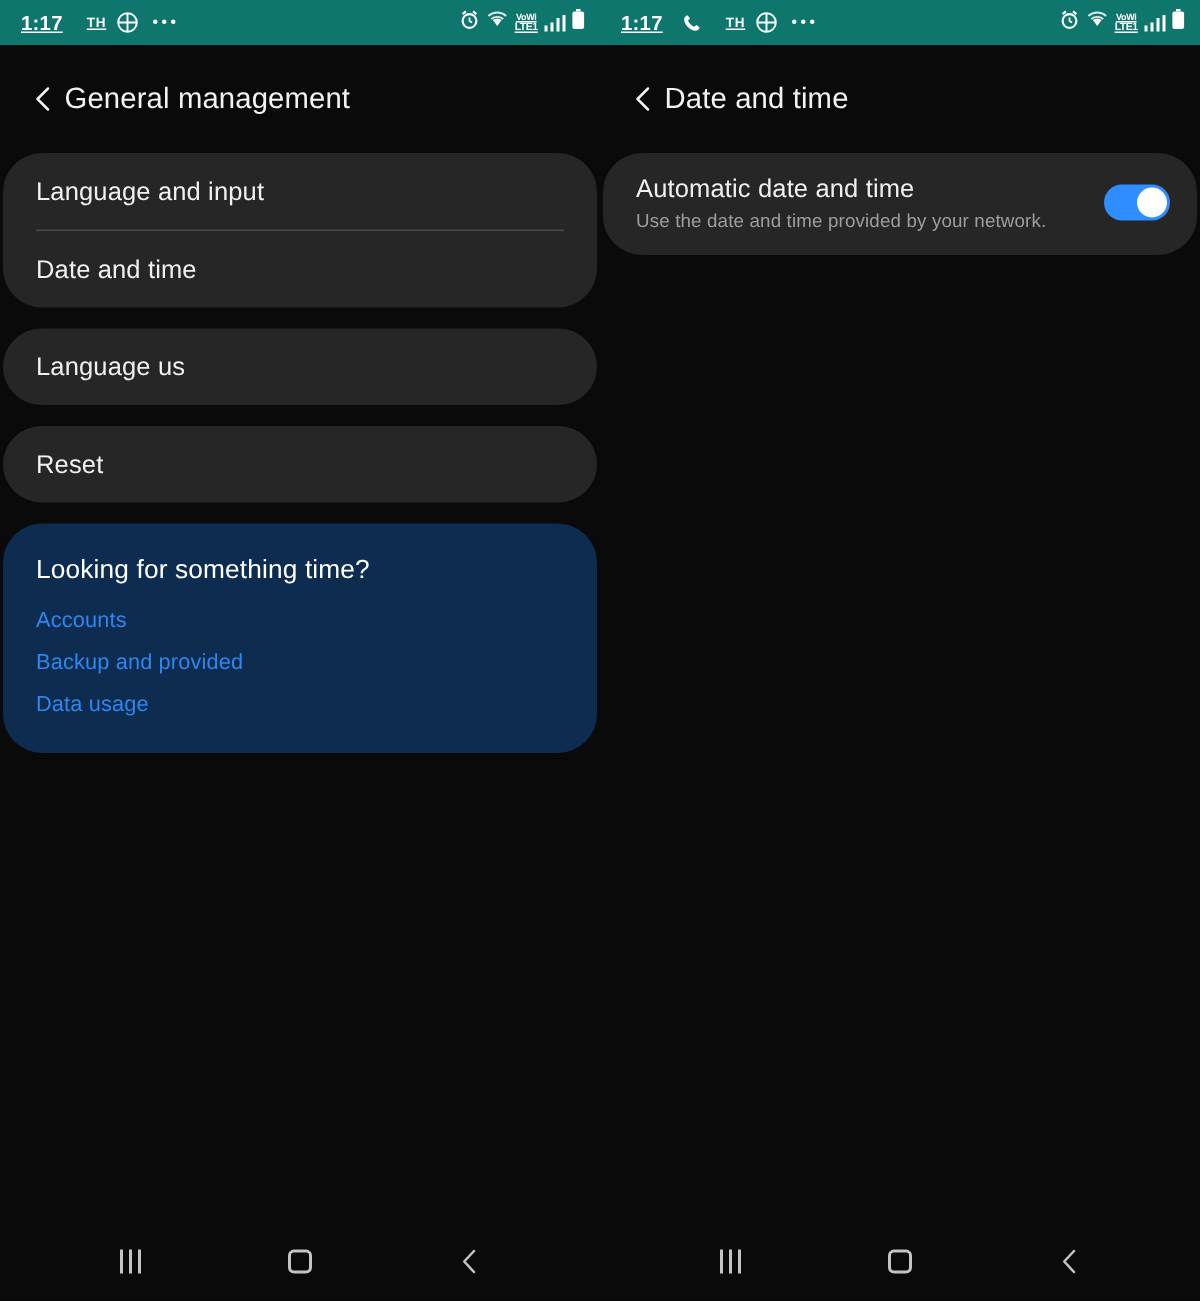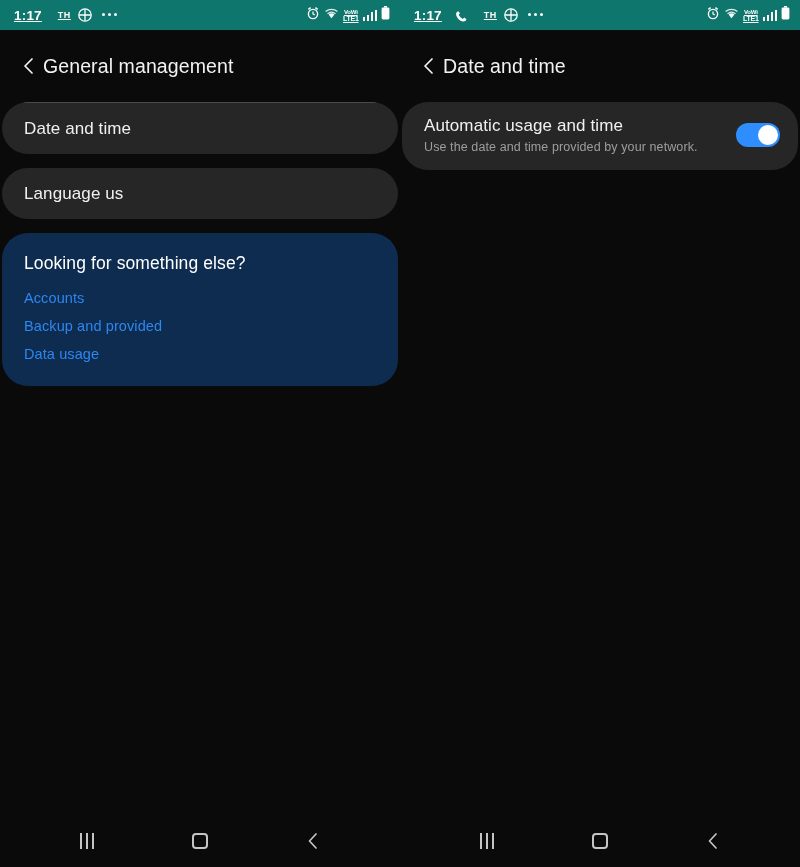--- a/index.html
+++ b/index.html
@@ -146,35 +146,43 @@
         <svg width="22" height="22" viewBox="0 0 22 22">
             <path d="M14 4 L7 11 L14 18" fill="none" stroke="#f2f2f2" stroke-width="1.7" stroke-linecap="round" stroke-linejoin="round"></path>
           </svg>
       </span>
       <span class="appbar-title">General management</span>
     </div>
 
     <div class="content">
 
       <div class="card">
+        <div class="row">
+          <span class="row-label">Language and input</span>
+        </div>
         <div class="divider"></div>
         <div class="row">
           <span class="row-label">Date and time</span>
         </div>
       </div>
 
       <div class="card">
         <div class="row">
           <span class="row-label">Language us</span>
         </div>
       </div>
 
+      <div class="card">
+        <div class="row">
+          <span class="row-label">Reset</span>
+        </div>
+      </div>
 
       <div class="card blue">
-        <div class="blue-title">Looking for something else?</div>
+        <div class="blue-title">Looking for something time?</div>
         <div class="blue-link">Accounts</div>
         <div class="blue-link">Backup and provided</div>
         <div class="blue-link">Data usage</div>
         <div class="blue-pad"></div>
       </div>
 
     </div>
 
     <div class="navbar">
       <span class="nav-btn">
@@ -260,21 +268,21 @@
           </svg>
       </span>
       <span class="appbar-title">Date and time</span>
     </div>
 
     <div class="content">
 
       <div class="card">
         <div class="trow">
           <span class="trow-text">
-            <span class="trow-title">Automatic usage and time</span>
+            <span class="trow-title">Automatic date and time</span>
             <span class="trow-sub" style="display:block">Use the date and time provided by your network.</span>
           </span>
           <span class="toggle on">
             <span class="knob"></span>
           </span>
         </div>
       </div>
 
 
     </div>

